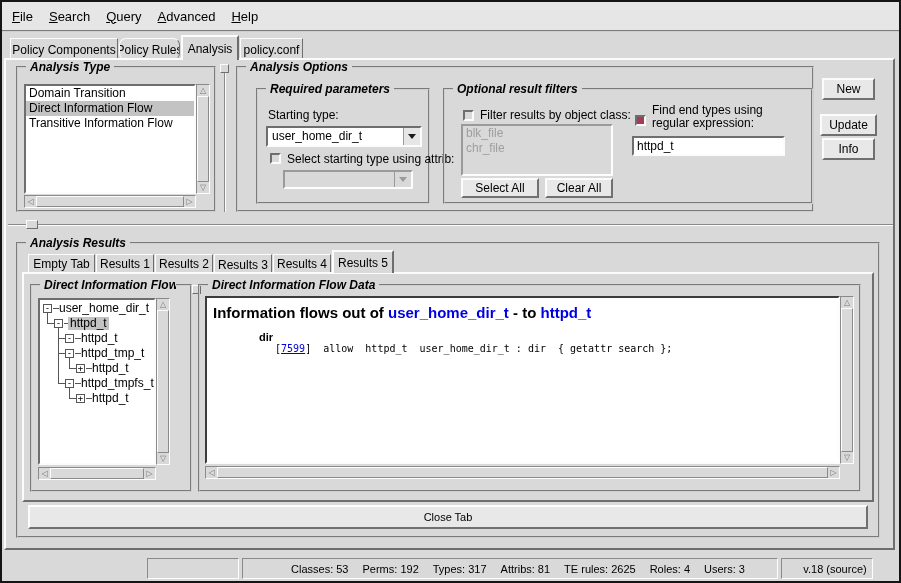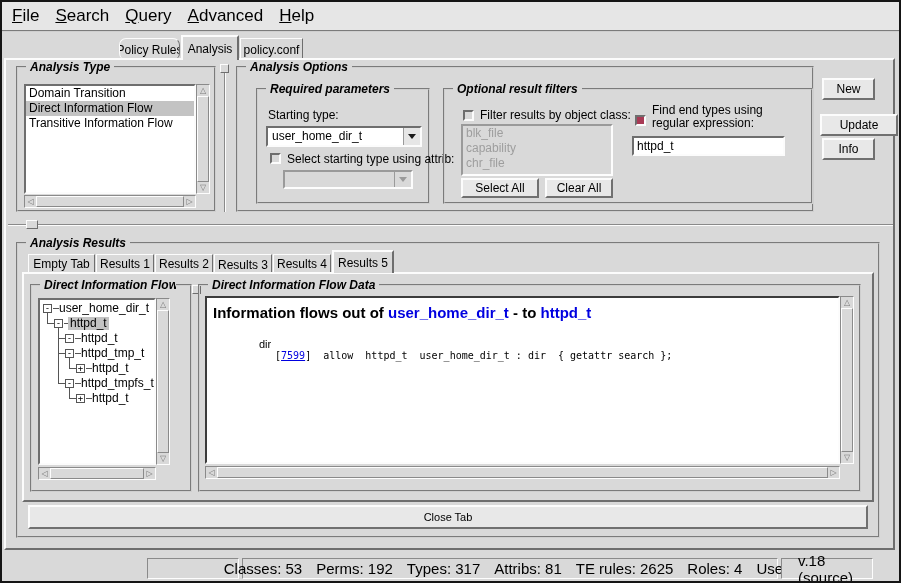--- a/index.html
+++ b/index.html
@@ -14,21 +14,21 @@
   .sunken2{border:2px solid;border-color:#6e6e6e #fcfcfc #fcfcfc #6e6e6e;background:#fff;}
   .btn{
     position:absolute;background:#e8e8e8;
     border:2px solid;border-color:#fcfcfc #707070 #707070 #fcfcfc;
     font-family:"Liberation Sans",sans-serif;font-size:12px;
     display:flex;align-items:center;justify-content:center;cursor:default;white-space:nowrap;
   }
   
   .menubar{position:absolute;left:0;top:0;right:0;height:30px;background:#e6e6e6;
     border-bottom:2px groove #cfcfcf;display:flex;align-items:center;padding-left:10px;}
-  .menu-item{display:inline-block;margin-right:16px;font-size:17px;}
+  .menu-item{display:inline-block;margin-right:16px;font-size:13px;}
   .menu-item::first-letter{text-decoration:underline;}
   
   .tab{position:absolute;background:#d9d9d9;
     border:1px solid;border-color:#fcfcfc #6e6e6e #6e6e6e #fcfcfc;border-bottom:none;
     display:flex;align-items:center;justify-content:center;font-size:12px;white-space:nowrap;overflow:hidden;}
   .tab.active{background:#d9d9d9;z-index:5;border-width:2px;border-bottom:none;}
   .page{position:absolute;background:#d9d9d9;}
   
   .gb{position:absolute;border:2px groove #cfcfcf;}
   .gb>.gb-label{position:absolute;top:-8px;left:8px;background:#d9d9d9;padding:0 4px;
@@ -73,41 +73,42 @@
     font-family:"DejaVu Sans Mono",monospace;font-size:9px;line-height:6px;text-align:center;color:#000;}
   .tnode-label{position:absolute;font-size:12px;line-height:13px;white-space:nowrap;padding:0 2px;}
   .tnode-label.sel{background:#c3c3c3;}
   .tline{position:absolute;background:#555;}
   
   .data-area{position:absolute;background:#fff;border:2px solid;border-color:#3c3c3c #fcfcfc #fcfcfc #3c3c3c;overflow:hidden;padding:6px 6px;}
   .flow-heading{font-size:15px;font-weight:bold;white-space:nowrap;}
   .flow-heading .type-blue{color:#0000e0;}
   .flow-subhead{margin-top:13px;font-size:11px;font-weight:bold;white-space:nowrap;}
   .flow-subhead .out-big{font-size:20px;color:#0000e0;font-weight:bold;}
-  .obj-class{margin-top:17px;padding-left:46px;font-size:11px;font-weight:normal;}
+  .obj-class{margin-top:10px;padding-left:46px;font-size:11px;font-weight:bold;}
   .rule-line{padding-left:62px;font-family:"DejaVu Sans Mono",monospace;font-size:10px;white-space:pre;}
   .rule-link{color:#0000e0;text-decoration:underline;}
   
   .status-cell{position:absolute;background:#d9d9d9;border:1px solid;border-color:#8a8a8a #fdfdfd #fdfdfd #8a8a8a;
-    display:flex;align-items:center;justify-content:center;font-size:15px;padding-left:16px;}
+    display:flex;align-items:center;justify-content:center;font-size:11px;padding-left:16px;}
   .status-cell .stat{margin:0 7px;white-space:nowrap;}
 </style>
 </head>
 <body>
 
 <div class="window">
 
   <div class="menubar">
     <span class="menu-item">File</span>
     <span class="menu-item">Search</span>
     <span class="menu-item">Query</span>
     <span class="menu-item">Advanced</span>
     <span class="menu-item">Help</span>
   </div>
 
+  <div class="tab" style="left:8px;top:36px;width:108px;height:22px;">Policy Components</div>
   <div class="tab" style="left:117px;top:36px;width:61px;height:22px;border-radius:7px;">Policy Rules</div>
   <div class="tab active" style="left:179px;top:33px;width:58px;height:25px;">Analysis</div>
   <div class="tab" style="left:238px;top:36px;width:63px;height:22px;">policy.conf</div>
 
   <div class="page raised2" style="left:2px;top:56px;width:891px;height:492px;"></div>
 
   <div class="gb" style="left:14px;top:64px;width:200px;height:146px;">
     <span class="gb-label">Analysis Type</span>
   </div>
   <div class="listbox sunken2" style="left:22px;top:82px;width:172px;height:110px;">
@@ -152,31 +153,30 @@
       </span>
   </div>
 
   <div class="gb" style="left:441px;top:86px;width:370px;height:116px;">
     <span class="gb-label">Optional result filters</span>
   </div>
   <span class="cb" style="left:461px;top:108px;"></span>
   <span class="lbl" style="left:478px;top:106px;">Filter results by object class:</span>
   <div class="listbox sunken2 disabled-lb" style="left:459px;top:122px;width:152px;height:52px;">
     <span class="li disabled">blk_file</span>
-    <span class="li disabled">capability</span>
     <span class="li disabled">chr_file</span>
   </div>
   <div class="btn" style="left:459px;top:176px;width:78px;height:20px;">Select All</div>
   <div class="btn" style="left:543px;top:176px;width:68px;height:20px;">Clear All</div>
   <span class="cb checked" style="left:633px;top:113px;"></span>
   <span class="lbl" style="left:650px;top:102px;width:142px;white-space:normal;line-height:13px;">Find end types using regular expression:</span>
   <input class="sunken2" style="position: absolute; left: 630px; top: 134px; width: 153px; height: 20px; font: 12px &quot;Liberation Sans&quot;, sans-serif; padding: 0px 3px; outline: none;" value="httpd_t">
 
   <div class="btn" style="left:820px;top:76px;width:53px;height:22px;">New</div>
-  <div class="btn" style="left:818px;top:112px;width:78px;height:22px;">Update</div>
+  <div class="btn" style="left:818px;top:112px;width:57px;height:22px;">Update</div>
   <div class="btn" style="left:820px;top:136px;width:53px;height:22px;">Info</div>
 
   <div class="sash-line-h" style="left:6px;top:222px;width:885px;"></div>
   <div class="sash-handle" style="left:24px;top:218px;width:12px;"></div>
 
   <div class="gb" style="left:14px;top:240px;width:864px;height:296px;">
     <span class="gb-label">Analysis Results</span>
   </div>
 
   <div class="tab" style="left:26px;top:252px;width:67px;height:19px;">Empty Tab</div>

